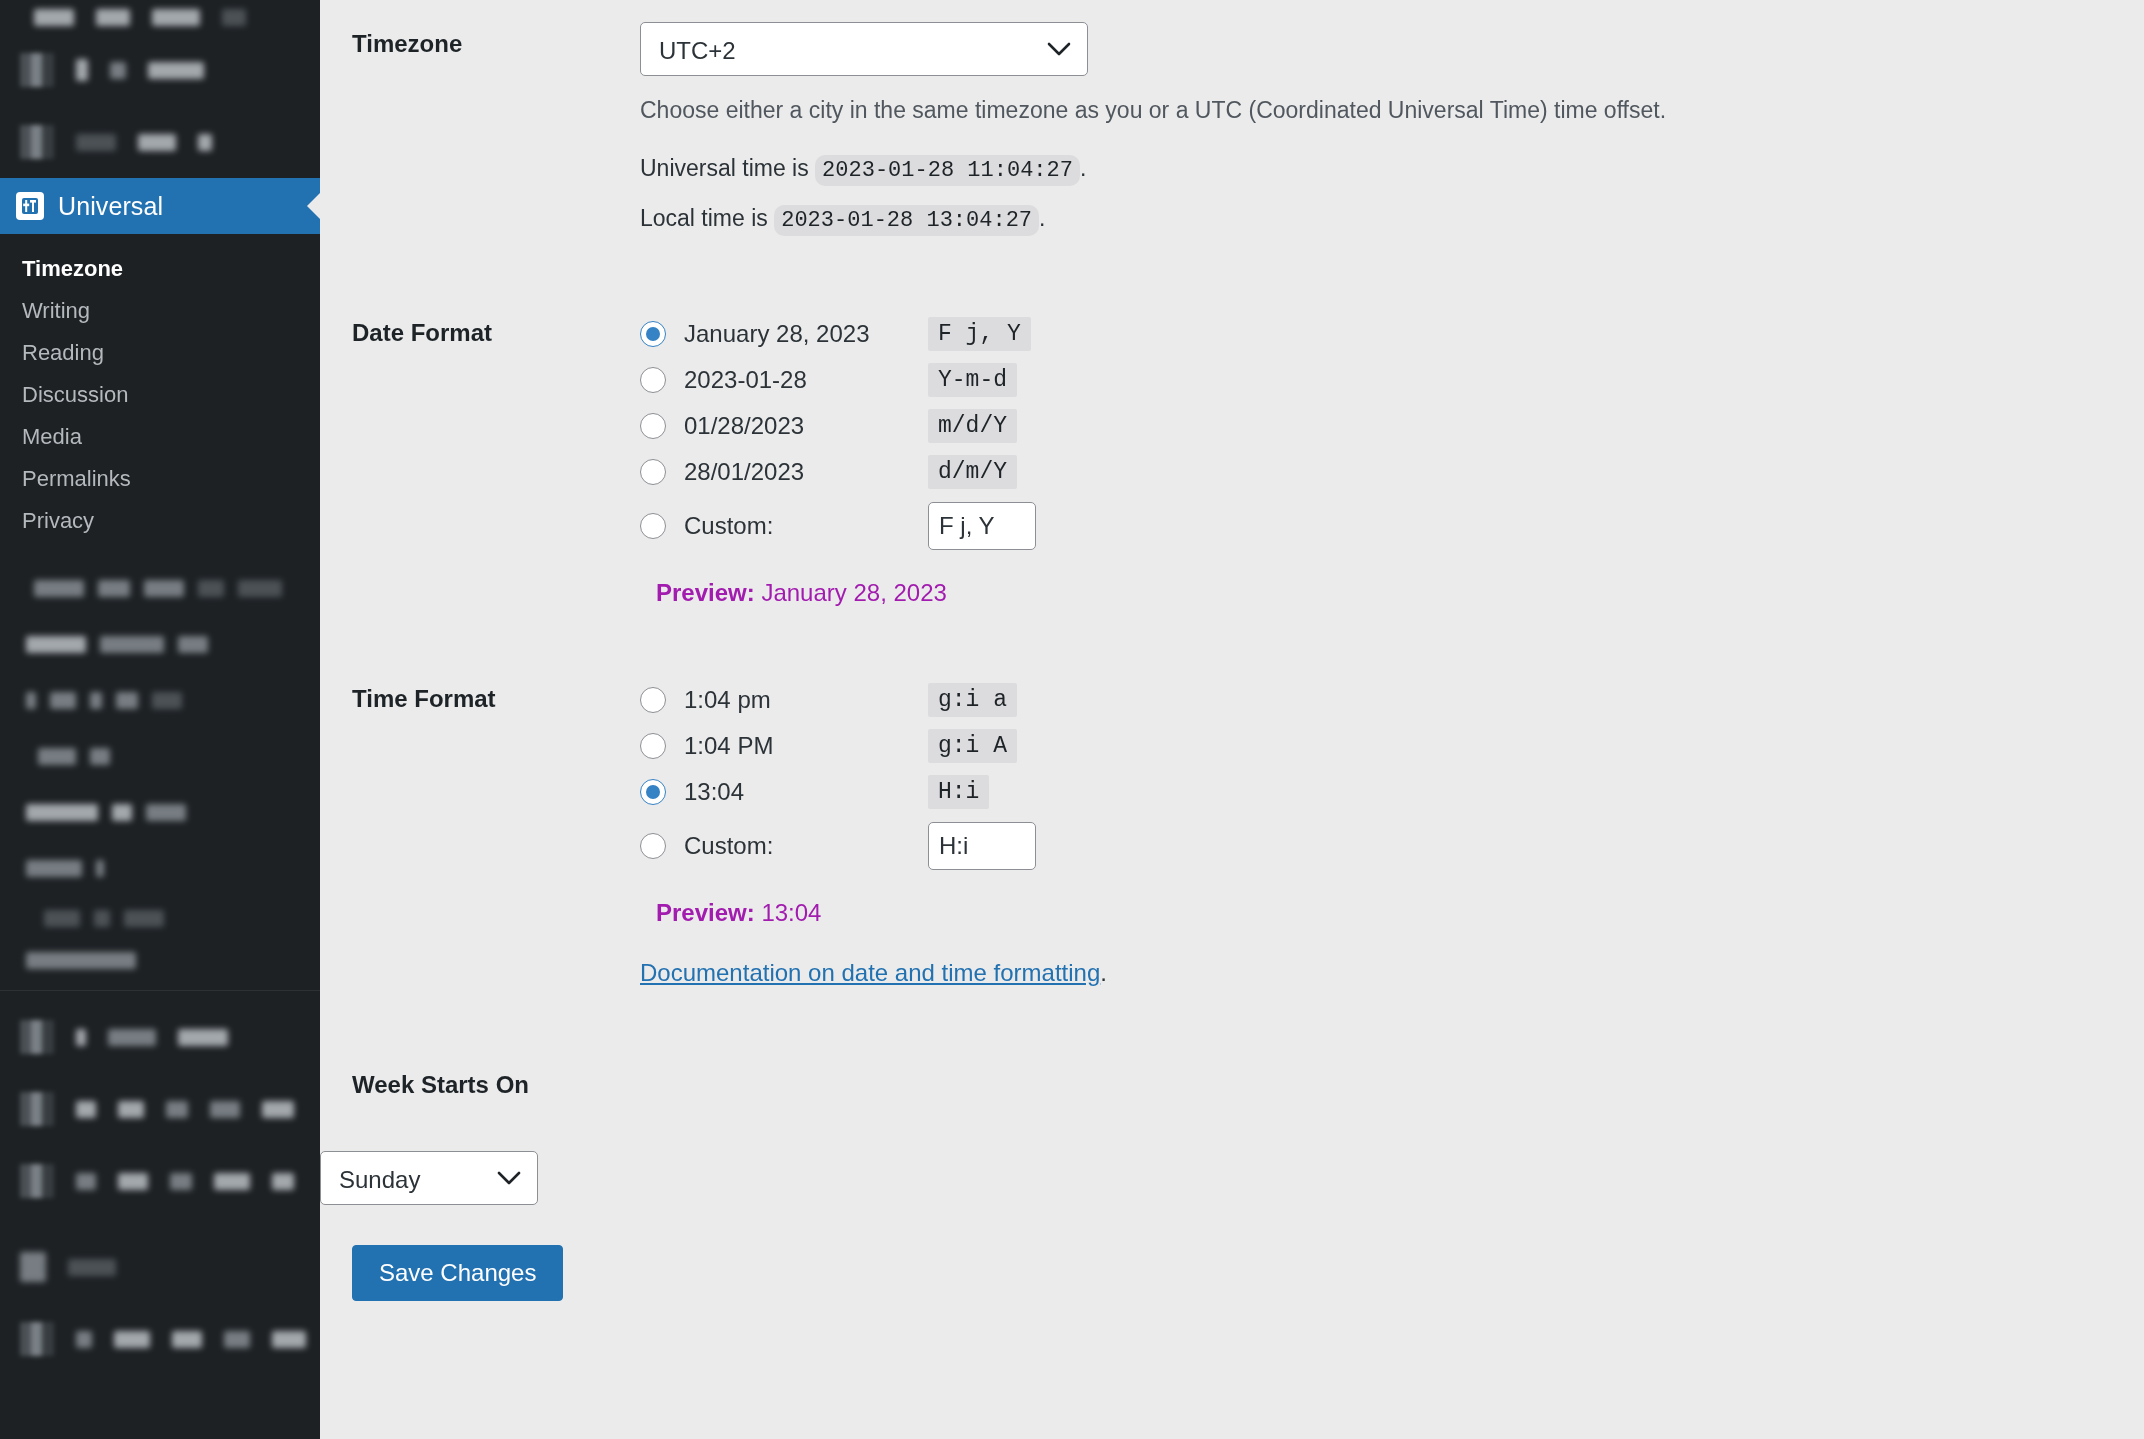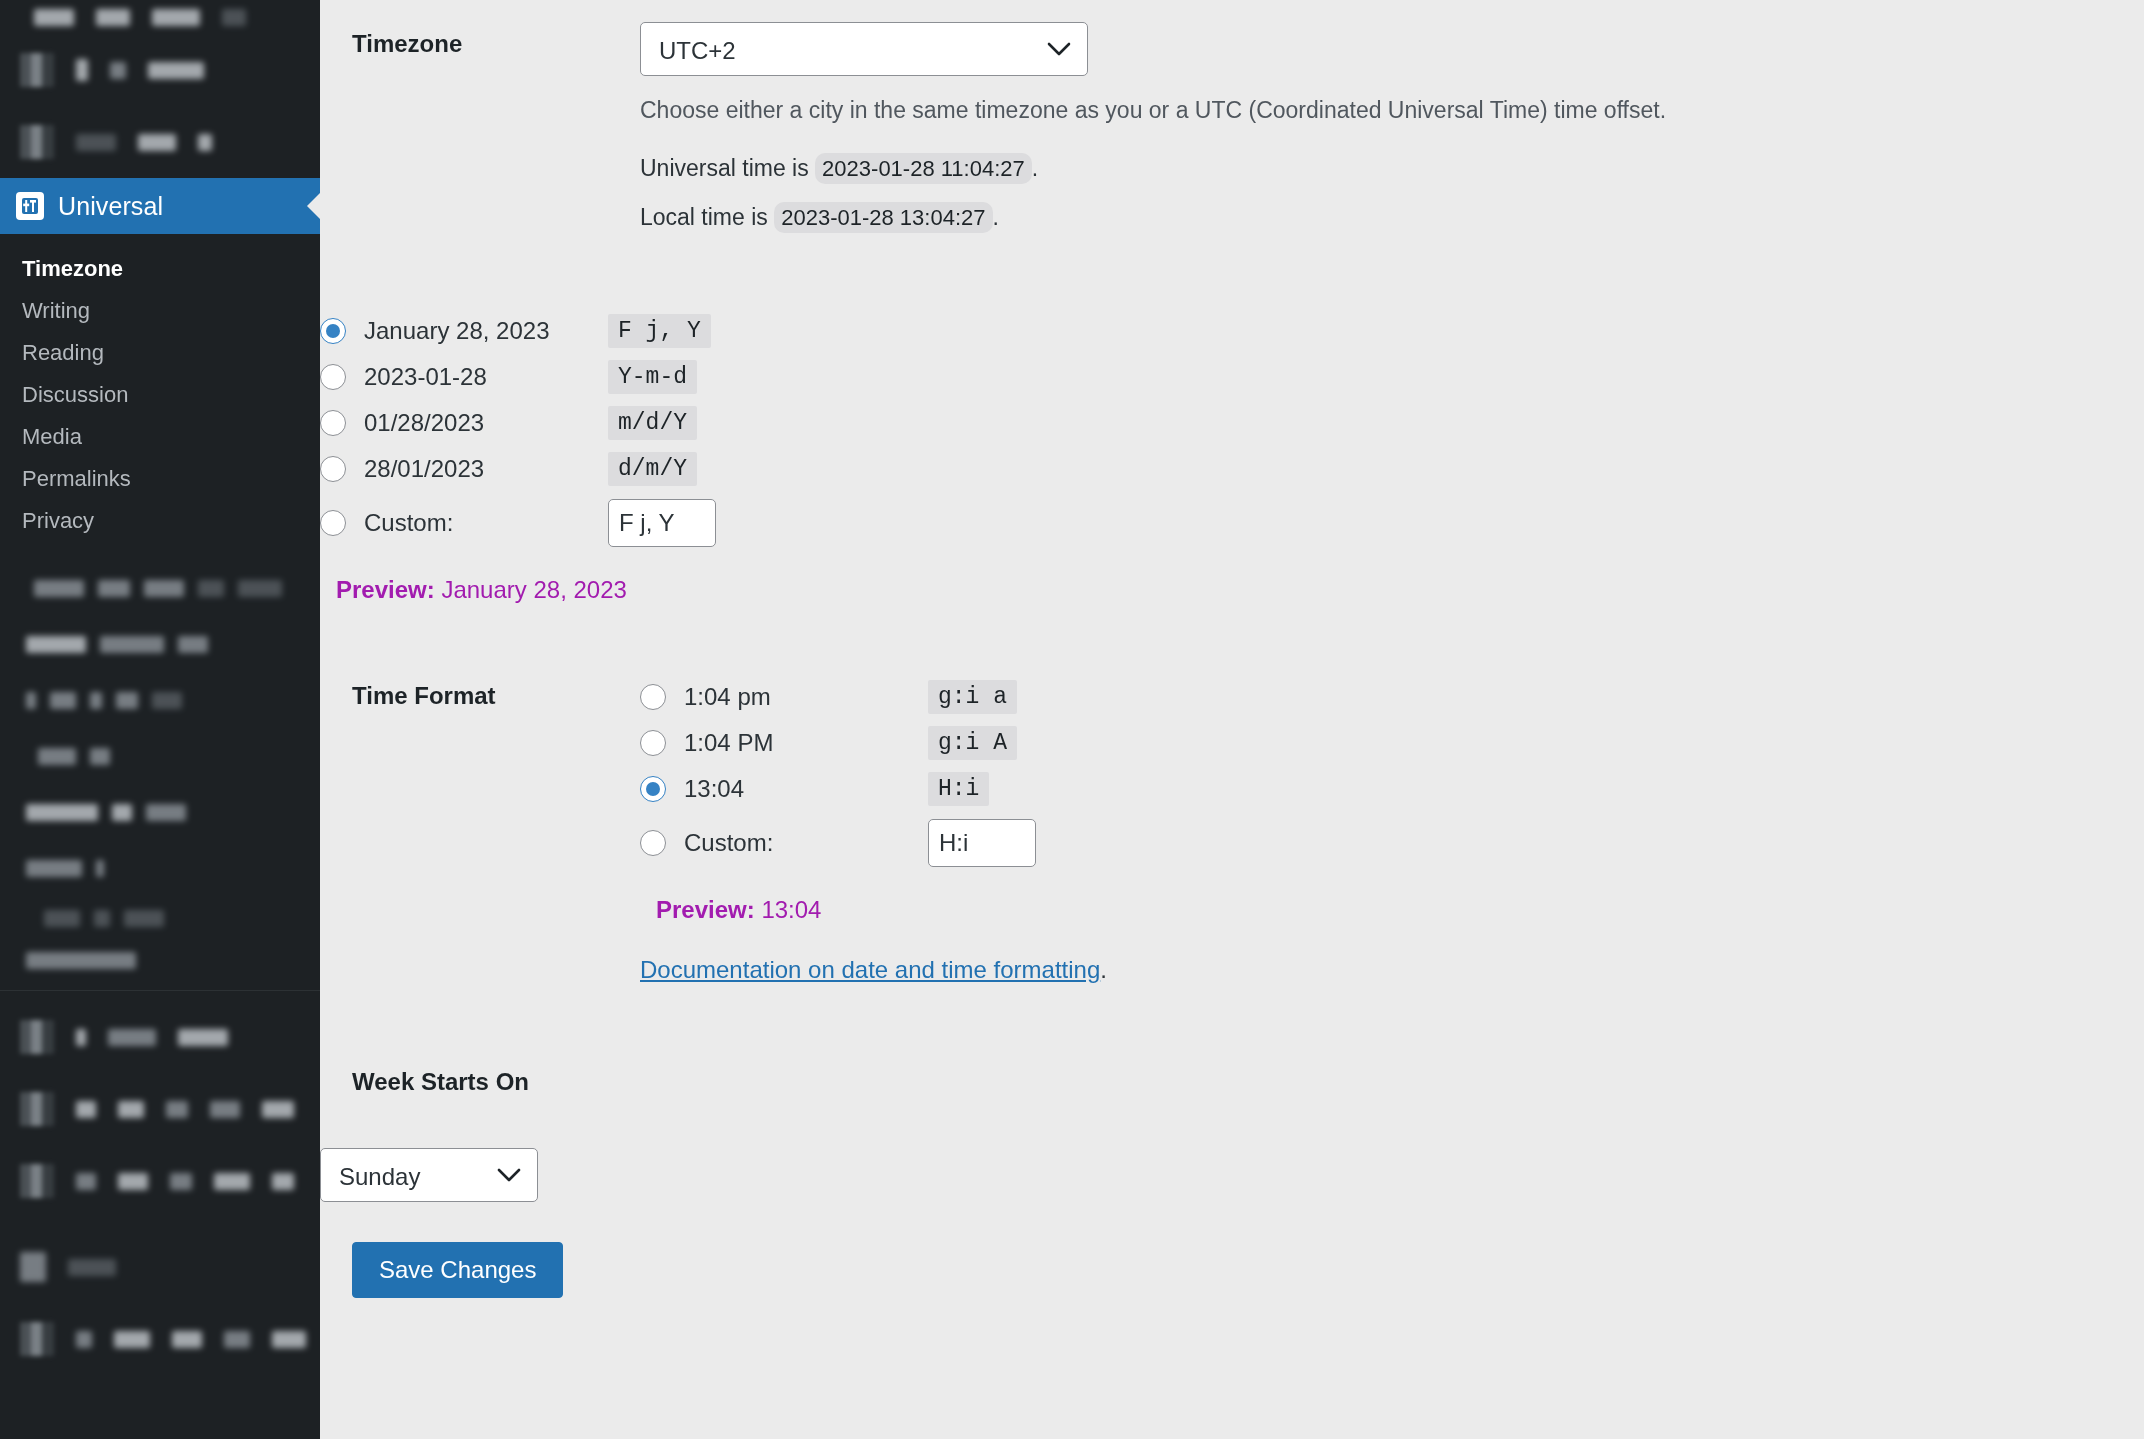--- a/index.html
+++ b/index.html
@@ -201,21 +201,21 @@
     line-height: 1.45;
   }
   .timeline {
     font-size: 23px;
     color: #2c3338;
     margin-top: 24px;
     line-height: 1.5;
   }
   .timeline + .timeline { margin-top: 14px; }
   code, .codeish {
-    font-family: Liberation Sans, sans-serif;
+    font-family: Liberation Mono, monospace;
     background: #dcdcde;
     color: #1d2327;
     padding: 3px 7px;
     border-radius: 10px;
     font-size: 22px;
   }
 
   
   .radio-list { margin: 0; padding: 0; }
   .radio-row {
@@ -467,20 +467,21 @@
             <code>2023-01-28 11:04:27</code><span>.</span>
           </div>
           <div class="timeline">
             <span>Local time is</span>
             <code>2023-01-28 13:04:27</code><span>.</span>
           </div>
         </div>
       </div>
 
       <div class="row" style="margin-top:44px;">
+        <div class="th" style="padding-top:22px;">Date Format</div>
         <div class="td" style="padding-top:16px;">
           <div class="radio-list">
 
             <div class="radio-row">
               <span class="radio checked"></span>
               <span class="radio-label">January 28, 2023</span>
               <span class="fmt-code">F j, Y</span>
             </div>
 
             <div class="radio-row">

